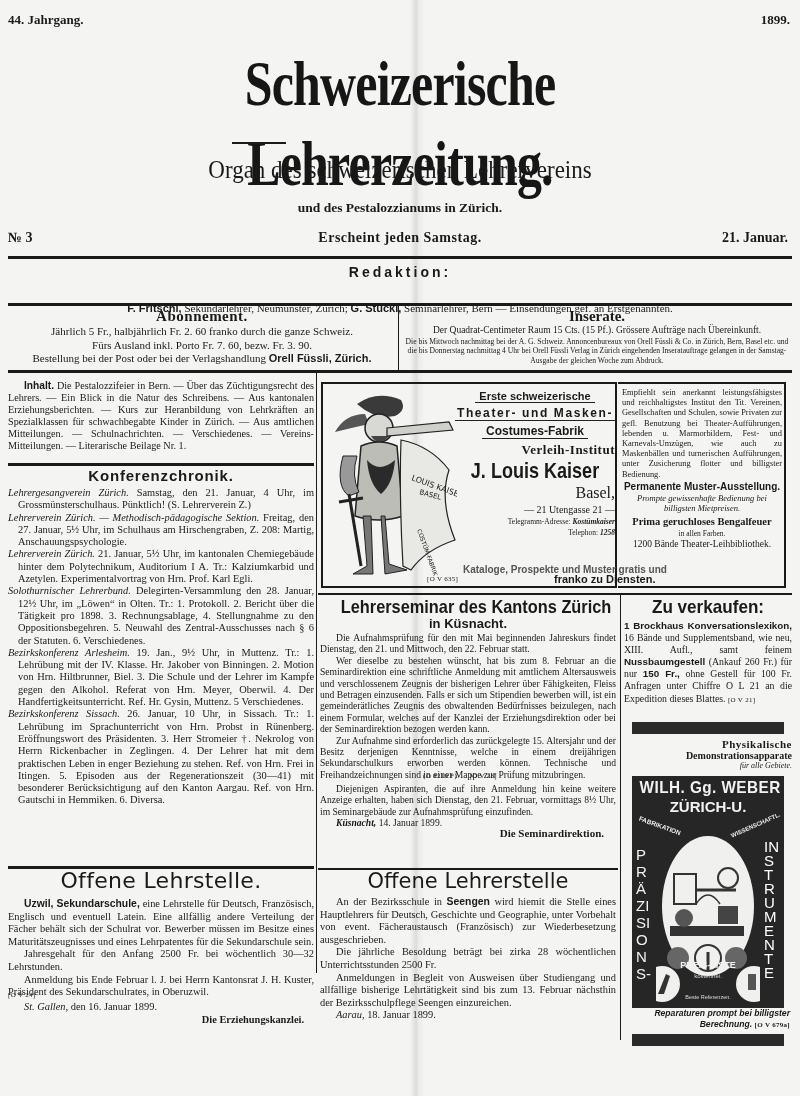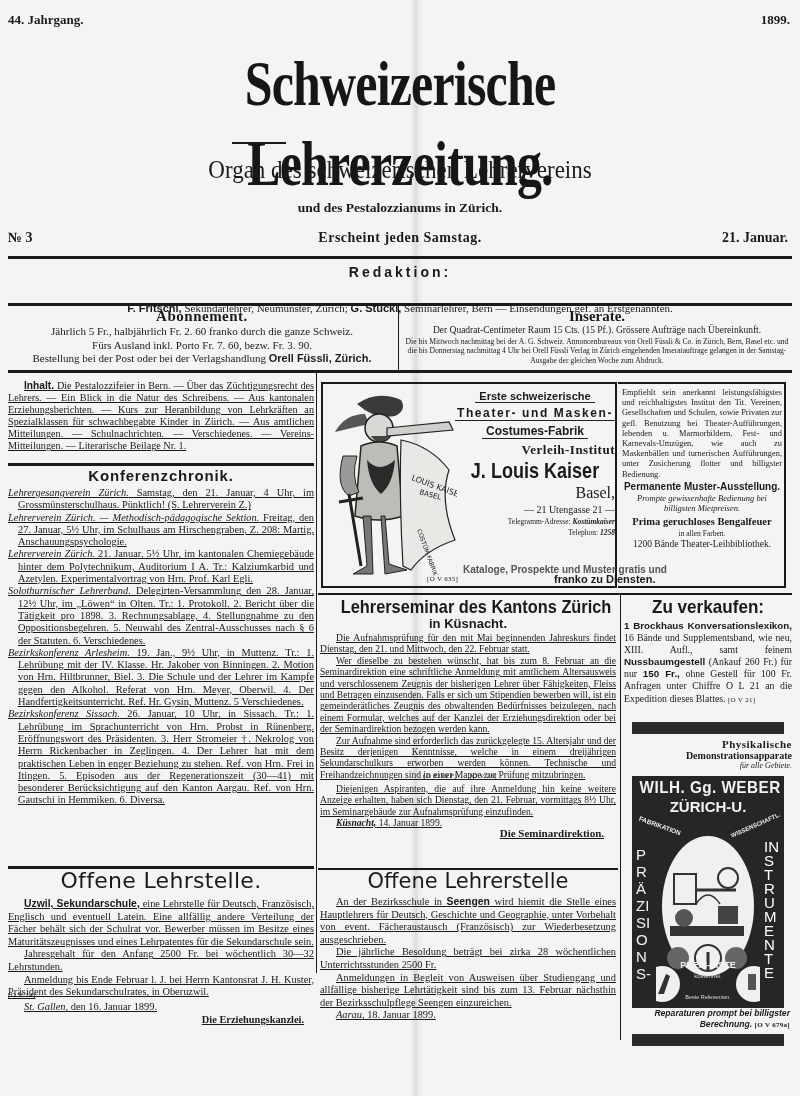--- a/index.html
+++ b/index.html
@@ -12,21 +12,21 @@
           background: linear-gradient(90deg, rgba(0,0,0,0) 0%, rgba(0,0,0,0.10) 45%, rgba(0,0,0,0.04) 60%, rgba(0,0,0,0) 100%); pointer-events:none; }
   .rule { position: absolute; background: #1a1a1a; }
   .small { font-size: 10.2px; line-height: 12.1px; }
   .just { text-align: justify; }
   .center { text-align: center; }
   .indent { text-indent: 16px; }
   .it { font-style: italic; }
   .b { font-weight: bold; }
   .hang { padding-left: 10px; text-indent: -10px; }
   .code { font-size: 7px; letter-spacing: 0.3px; }
-  p { margin: 0; text-decoration: underline; }
+  p { margin: 0; }
 </style>
 </head>
 <body>
 
 <div class="fold"></div>
 
 <div class="abs serif b" style="left:8px;top:12px;font-size:13px;">44. Jahrgang.</div>
 <div class="abs serif b" style="right:10px;top:12px;font-size:13px;">1899.</div>
 
 <div class="abs" style="left:8px;top:44px;width:784px;text-align:center;font-family:'Liberation Serif',serif;font-weight:bold;font-size:64px;line-height:80px;transform:scaleX(0.78);transform-origin:center;letter-spacing:-1px;color:#161616;">Schweizerische Lehrerzeitung.</div>

